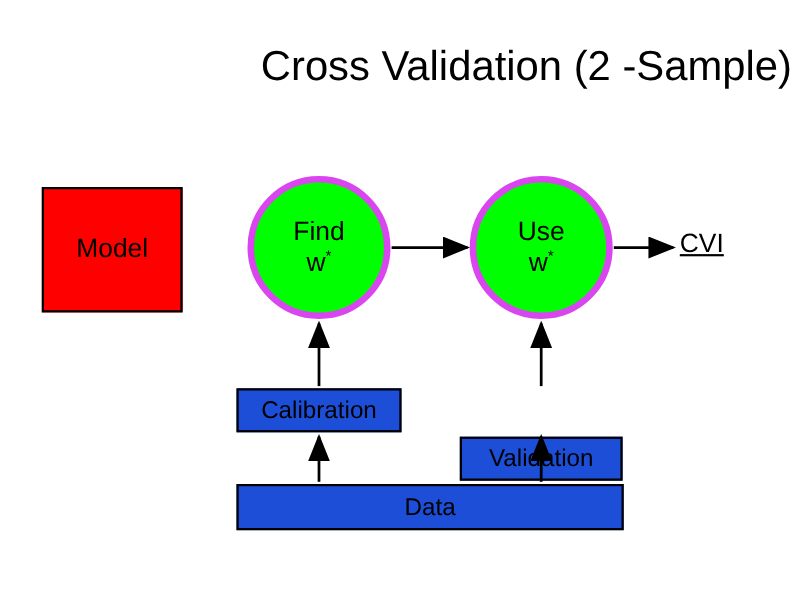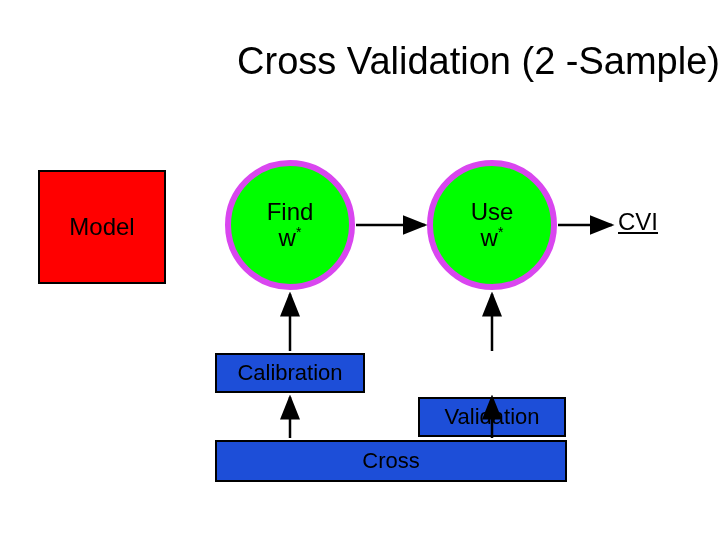--- a/index.html
+++ b/index.html
@@ -87,21 +87,21 @@
 
 <div class="box yellow" style="left:215px; top:353px; width:150px; height:40px; font-size:22px;">
   <span>Calibration</span>
 </div>
 
 <div class="box yellow" style="left:418px; top:353px; width:148px; height:40px; font-size:22px;margin-top:44px;">
   <span>Validation</span>
 </div>
 
 <div class="box yellow" style="left:215px; top:440px; width:352px; height:42px; font-size:22px;">
-  <span>Cross</span>
+  <span>Data</span>
 </div>
 
 <svg class="arrows">
   <defs>
     <marker id="arrowhead" markerWidth="10" markerHeight="8" refX="9" refY="4" orient="auto">
       <polygon points="0 0, 10 4, 0 8" fill="#000"></polygon>
     </marker>
   </defs>
 
   <line x1="356" y1="225" x2="425" y2="225" stroke="#000" stroke-width="2.5" marker-end="url(#arrowhead)"></line>

